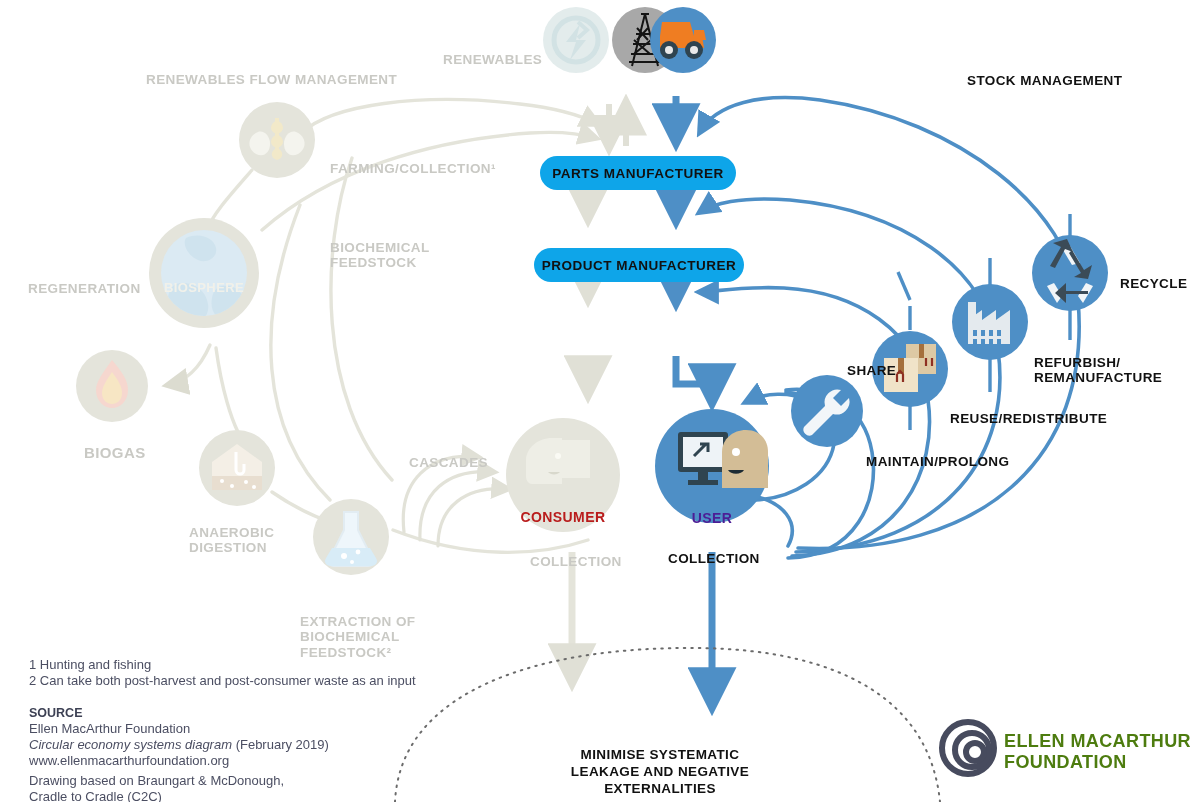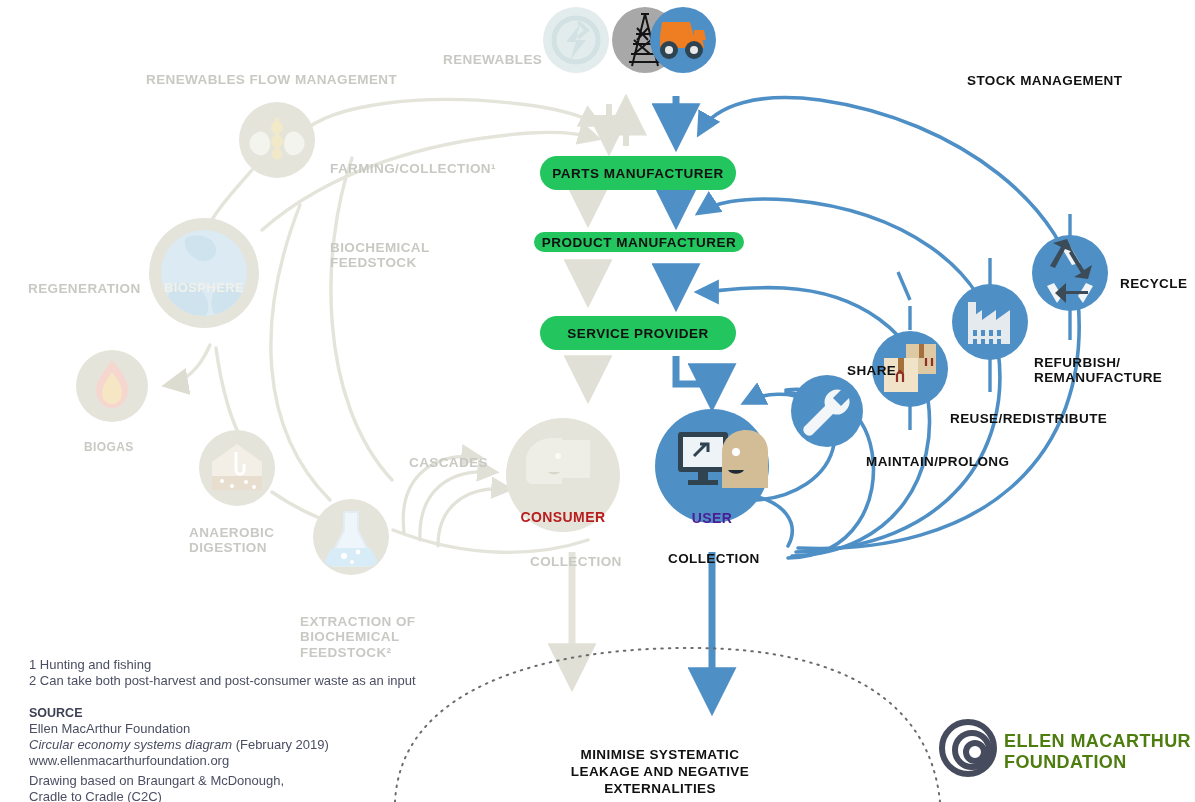--- a/index.html
+++ b/index.html
@@ -11,21 +11,21 @@
   #stage{position:absolute;inset:0;width:1195px;height:802px;}
   svg#canvas{position:absolute;left:0;top:0;width:1195px;height:802px;}
 
   
   .lbl{position:absolute;font-weight:bold;letter-spacing:.4px;line-height:1.15;
        white-space:pre-line;}
   .lbl.dark{color:#111111;}
   .lbl.ghost{color:#c9c9c4;}
 
   
-  .pill{position:absolute;background:#22c55e;border-radius:22px;
+  .pill{position:absolute;background:#0ea5e9;border-radius:22px;
         display:flex;align-items:center;justify-content:center;
         font-weight:bold;color:#111;letter-spacing:.5px;}
 
   
   .foot{position:absolute;color:#4b4e62;font-weight:normal;}
   .foot i{font-style:italic;margin-top:8px;}
 
   .logo-text{position:absolute;font-weight:bold;color:#4d7c0f;
              letter-spacing:.4px;line-height:1.08;}
 </style>
@@ -288,25 +288,22 @@
     <g>
       <circle cx="968" cy="748" r="26" fill="none" stroke="#474b5e" stroke-width="6"></circle>
       <circle cx="972" cy="750" r="17" fill="none" stroke="#474b5e" stroke-width="6"></circle>
       <circle cx="975" cy="752" r="9" fill="none" stroke="#474b5e" stroke-width="6"></circle>
     </g>
   </svg>
 
   <div class="pill" style="left:540px;top:156px;width:196px;height:34px;font-size:13.5px;">
     <span>PARTS MANUFACTURER</span>
   </div>
-  <div class="pill" style="left:534px;top:232px;width:210px;height:20px;font-size:13.5px;">
+  <div class="pill" style="left:534px;top:248px;width:210px;height:34px;font-size:13.5px;">
     <span>PRODUCT MANUFACTURER</span>
-  </div>
-  <div class="pill" style="left:540px;top:316px;width:196px;height:34px;font-size:13.5px;">
-    <span>SERVICE PROVIDER</span>
   </div>
 
   <div class="lbl" style="left:149px;top:266px;width:110px;text-align:center;font-size:13px;color:#f1f1ea;">
     <span>BIOSPHERE</span>
   </div>
   <div class="lbl" style="left:508px;top:493px;width:110px;text-align:center;font-size:14px;color:#b91c1c;">
     <span>CONSUMER</span>
   </div>
   <div class="lbl" style="left:657px;top:494px;width:110px;text-align:center;font-size:14px;color:#4c1d95;">
     <span>USER</span>
@@ -321,21 +318,21 @@
   <div class="lbl ghost" style="left:330px;top:145px;font-size:13.5px;">
     <span>FARMING/COLLECTION¹</span>
   </div>
   <div class="lbl ghost" style="left:330px;top:224px;font-size:13.5px;">
     <span>BIOCHEMICAL
 FEEDSTOCK</span>
   </div>
   <div class="lbl ghost" style="left:28px;top:265px;font-size:13.5px;">
     <span>REGENERATION</span>
   </div>
-  <div class="lbl ghost" style="left:84px;top:427px;font-size:12px;">
+  <div class="lbl ghost" style="left:84px;top:427px;font-size:15px;">
     <span>BIOGAS</span>
   </div>
   <div class="lbl ghost" style="left:189px;top:509px;font-size:13.5px;">
     <span>ANAEROBIC
 DIGESTION</span>
   </div>
   <div class="lbl ghost" style="left:300px;top:598px;font-size:13.5px;">
     <span>EXTRACTION OF
 BIOCHEMICAL
 FEEDSTOCK²</span>

